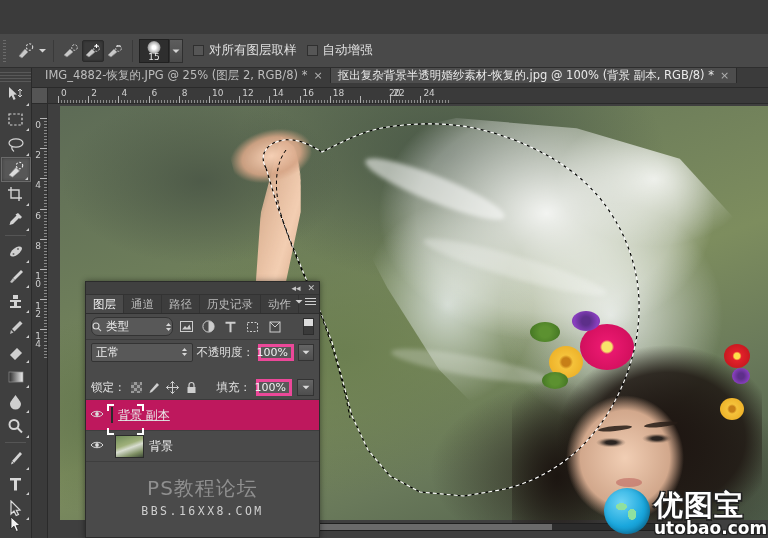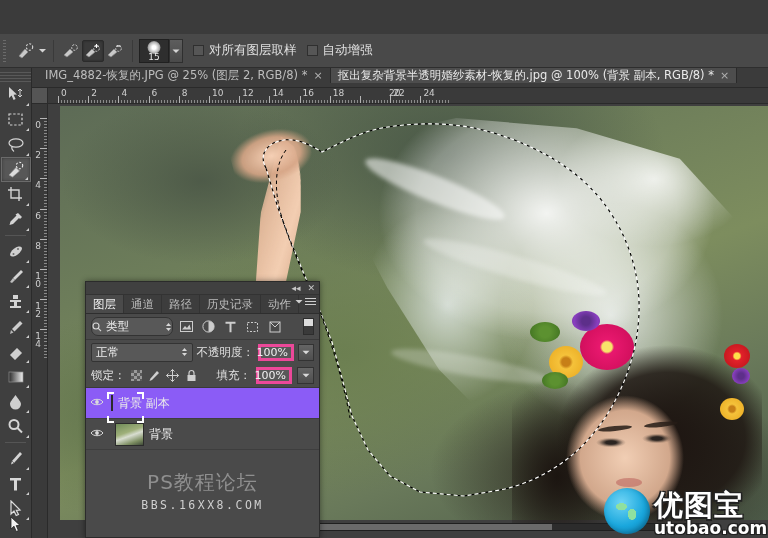--- a/index.html
+++ b/index.html
@@ -279,35 +279,35 @@
   .num-field {
     width:36px; height:17px; background:#585858; border:3px solid #ec4899;
     font-size:11px; color:#f0f0f0; display:flex; align-items:center; justify-content:flex-end;
     padding-right:3px;
   }
   .spin {
     width:17px; height:17px; background:linear-gradient(#656565,#4e4e4e);
     border:1px solid #333; display:flex; align-items:center; justify-content:center;
     font-size:7px; color:#dcdcdc;
   }
-  .lock-row { height:23px; display:flex; align-items:center; gap:5px; padding:0 5px; }
+  .lock-row { height:23px; display:flex; align-items:center; gap:5px; padding:0 5px;margin-top:12px; }
   .lock-ic { width:14px; height:14px; display:flex; align-items:center; justify-content:center;
     color:#cfcfcf; font-size:11px; }
   .checker { width:11px;height:11px;
     background-image:
       linear-gradient(45deg,#9a9a9a 25%, transparent 25%, transparent 75%, #9a9a9a 75%),
       linear-gradient(45deg,#9a9a9a 25%, #5a5a5a 25%, #5a5a5a 75%, #9a9a9a 75%);
     background-size:6px 6px; background-position:0 0,3px 3px; }
 
   .layers-list { border-top:1px solid #3a3a3a; }
   .layer-row {
     height:31px; display:flex; align-items:center; gap:5px;
     border-bottom:1px solid #3e3e3e; padding-left:2px;
   }
-  .layer-row.selected { background:#8b5cf6; }
+  .layer-row.selected { background:#be185d;text-decoration:underline; }
   .eye-ic { width:18px; text-align:center; font-size:11px; color:#d7d7d7; }
   .layer-thumb {
     width:29px; height:23px; border:1px solid #2b2b2b; position:relative;
     background: linear-gradient(160deg,#6f8a58,#9fb07a 40%, #d8ddd0 55%, #7e8f63 80%, #3f4a38);
   }
   .sel-brackets { position:absolute; left:-4px; top:-4px; width:37px; height:31px; }
   .sel-brackets i { position:absolute; width:7px; height:7px; }
   .layer-name { font-size:12px; color:#eaeaea; }
 
   .watermark {

